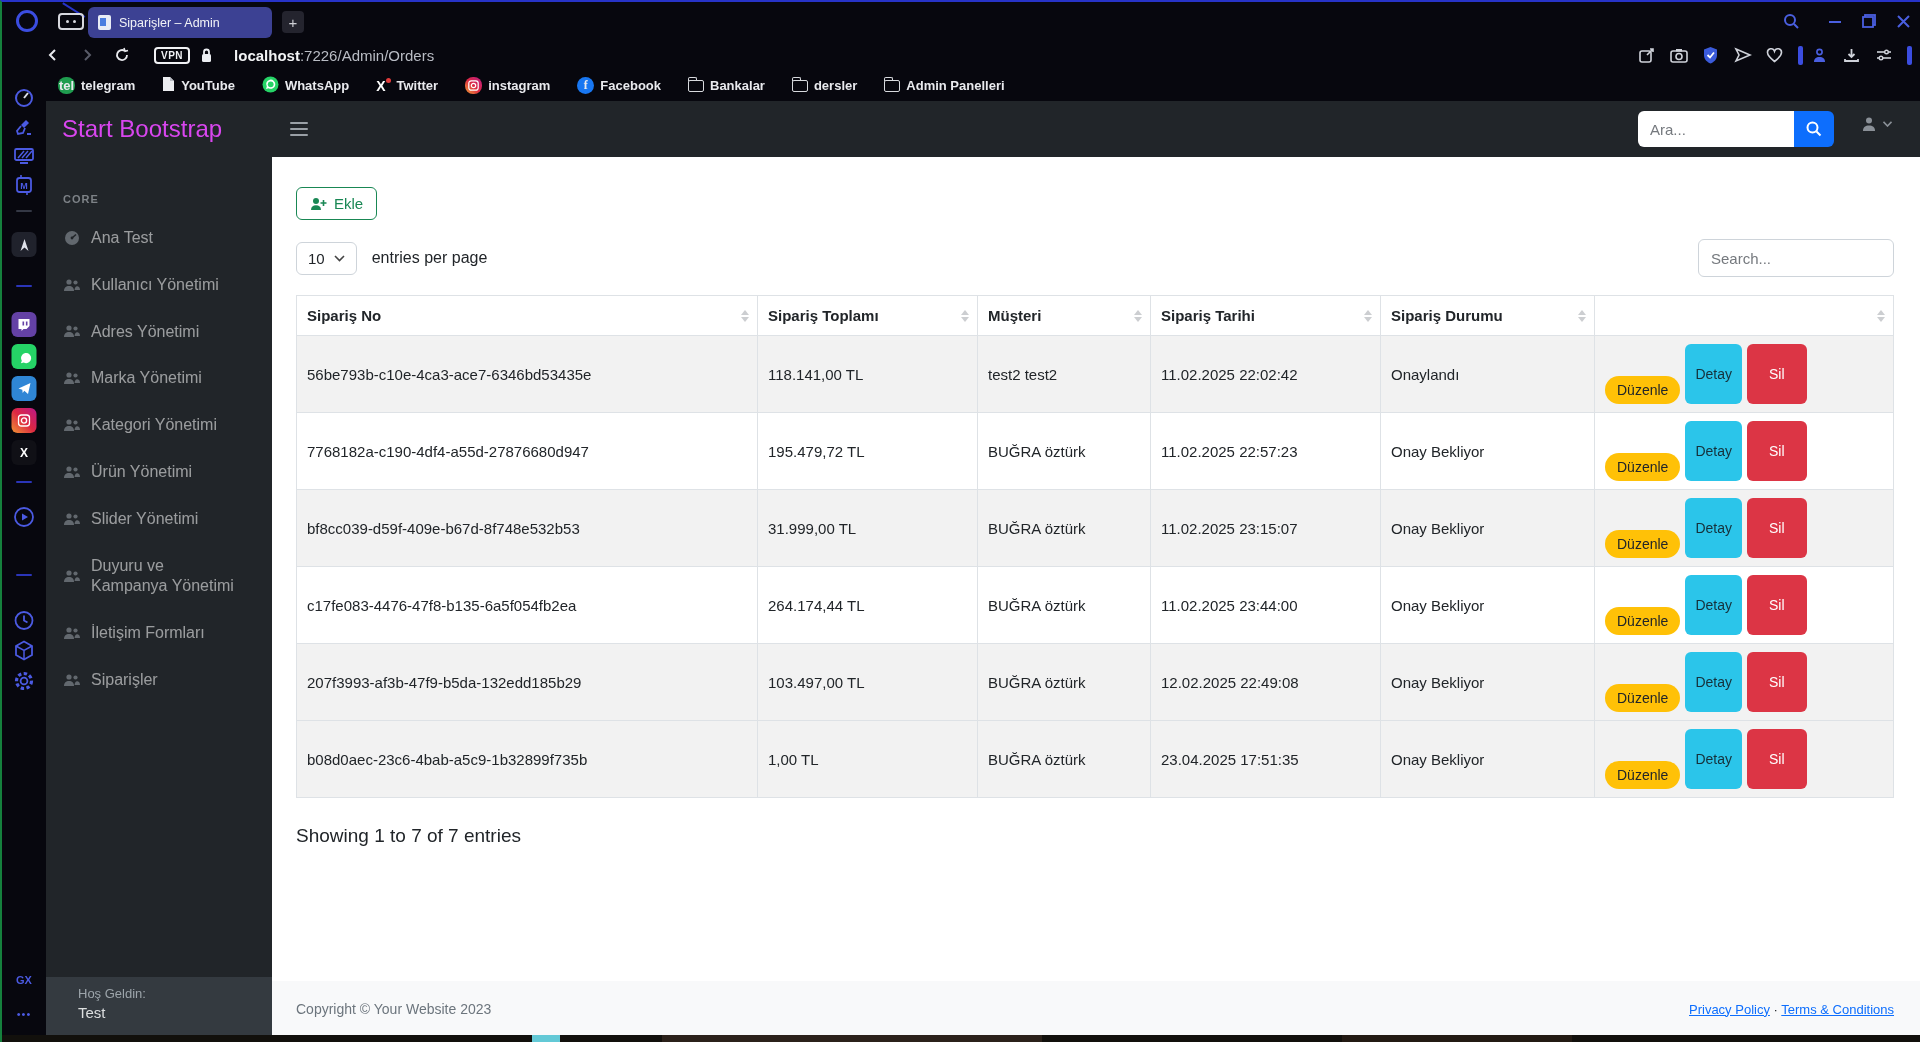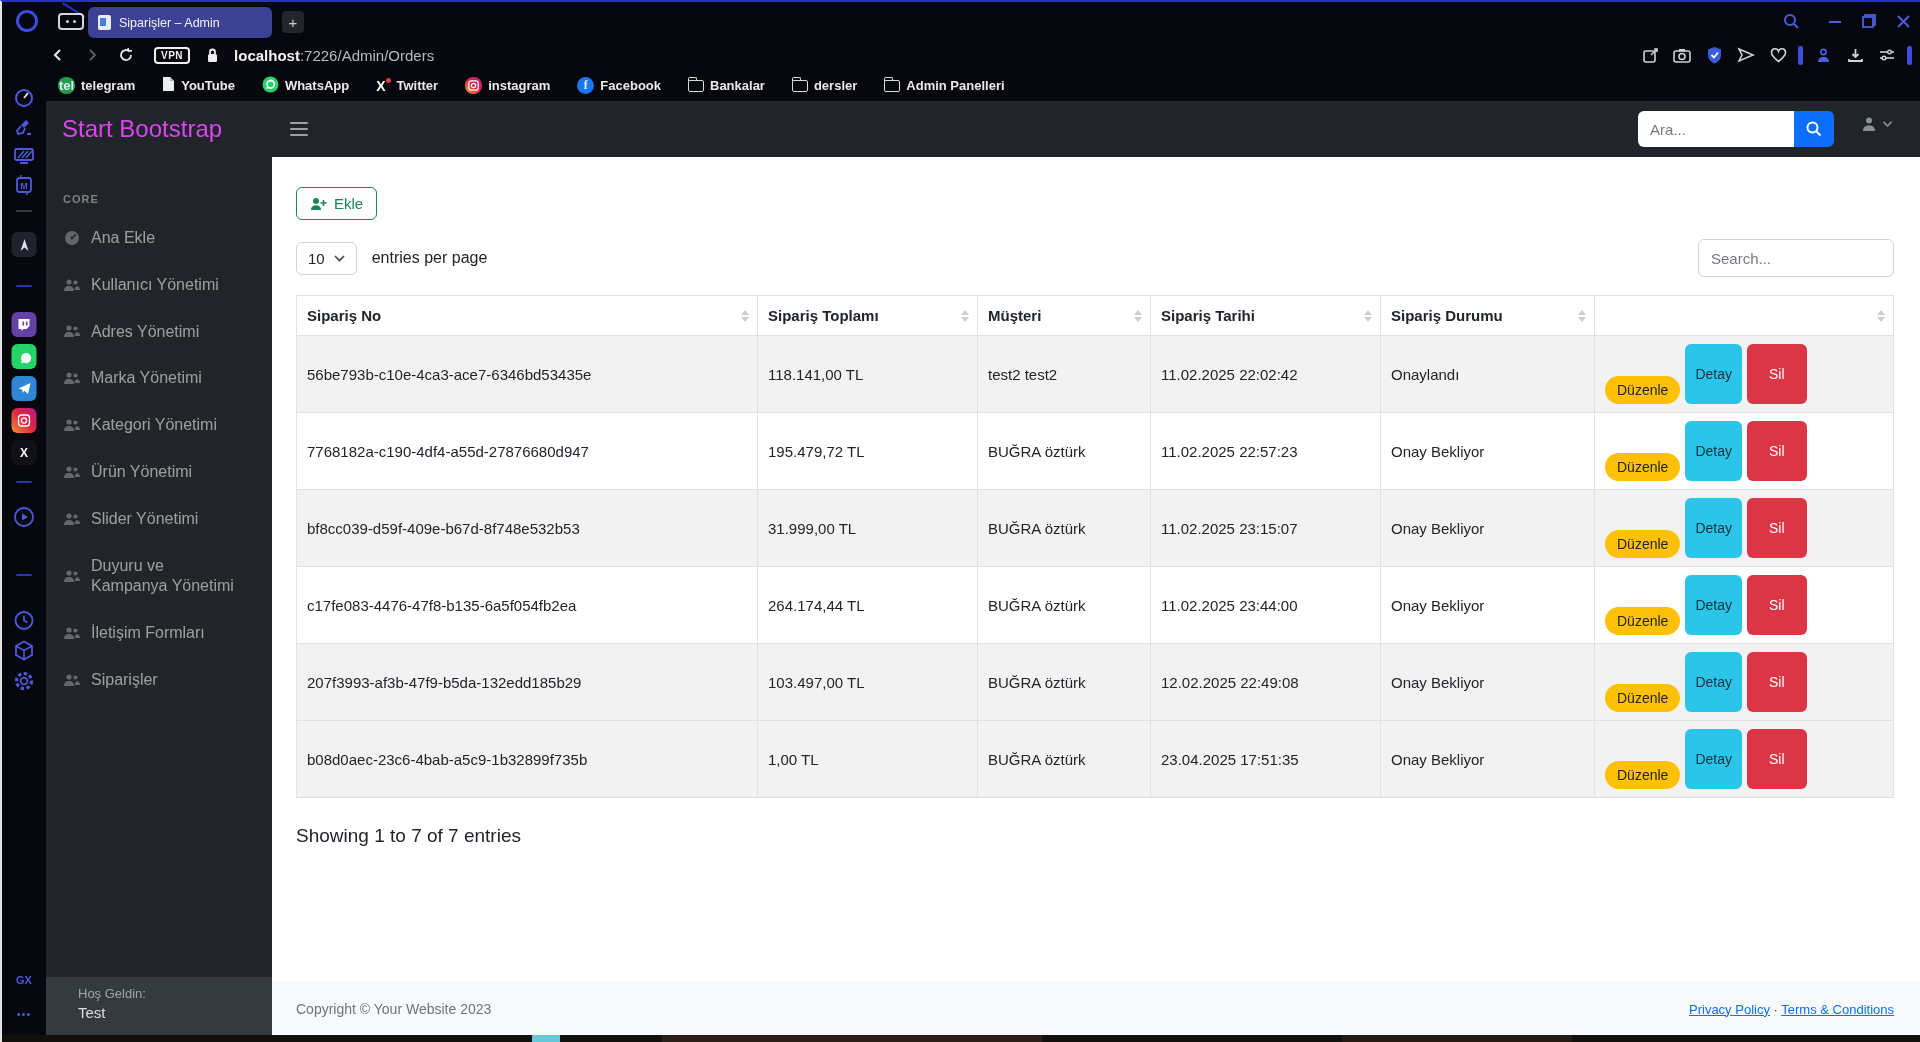--- a/index.html
+++ b/index.html
@@ -1,40 +1,40 @@
 <!DOCTYPE html>
 <html><head>
 <meta charset="utf-8">
 <style>
   * { margin:0; padding:0; box-sizing:border-box; }
   html,body { background:#000; }
   body { font-family:"Liberation Sans", sans-serif; }
   .screen { position:relative; width:1920px; height:1042px; background:#07070e; overflow:hidden;
-            border-left:2px solid #e5e5e5; border-top:2px solid #2733c8; }
+            border-left:2px solid #15803d; border-top:2px solid #2733c8; }
 
   
   .tabbar { position:absolute; left:0; top:0; width:100%; height:38px; background:#07070e; }
   .corner-accent { position:absolute; left:62px; top:-4px; width:26px; height:14px;
                    border-bottom:2px solid #2733c8; transform:rotate(32deg); }
   .opera-logo { position:absolute; left:14px; top:8px; width:22px; height:22px; border-radius:50%;
                 border:3px solid #3b4de0; }
   .gx-corner { position:absolute; left:56px; top:11px; width:26px; height:17px; border:2px solid #d7d8de;
                border-radius:4px; display:flex; align-items:center; justify-content:center; gap:4px; }
   .gx-corner i { width:3px; height:3px; background:#d7d8de; border-radius:50%; }
   .tab { position:absolute; left:86px; top:5px; width:184px; height:31px; background:#3c4193;
          border-radius:6px; display:flex; align-items:center; padding:0 10px; gap:8px; }
   .tab-title { color:#f2f3f7; font-size:12.5px; white-space:nowrap; overflow:hidden; }
   .favicon { width:13px; height:15px; background:#e8ecf6; border-radius:2px; position:relative; flex:0 0 auto; }
   .favicon:before { content:""; position:absolute; left:2px; top:3px; width:6px; height:8px; background:#4a7de0; }
   .newtab { position:absolute; left:280px; top:9px; width:22px; height:22px; background:#24242e; border-radius:4px;
             color:#cfd0d6; font-size:15px; display:flex; align-items:center; justify-content:center; }
   .winbtn { position:absolute; top:8px; width:22px; height:22px; display:flex; align-items:center; justify-content:center; }
 
   .addressbar { position:absolute; left:0; top:38px; width:100%; height:30px; display:flex; align-items:center; }
-  .navglyph { display:flex; align-items:center; justify-content:center; width:24px; height:24px; }
+  .navglyph { display:flex; align-items:center; justify-content:flex-start; width:24px; height:24px; }
   .vpn-badge { border:2px solid #f0f1f4; border-radius:4px; color:#f0f1f4; font-size:10px; font-weight:bold;
                padding:1px 5px; letter-spacing:0.5px; }
   .url { font-size:15px; margin-left:10px; white-space:nowrap; }
   .url .host { color:#f2f3f5; font-weight:bold; }
   .url .path { color:#b9bcc4; }
   .abar-right { position:absolute; right:8px; top:3px; display:flex; align-items:center; gap:8px; }
   .pill { width:5px; height:19px; background:#3b4de0; border-radius:2px; }
 
   .bookmarks { position:absolute; left:44px; top:68px; width:1876px; height:31px; display:flex;
                align-items:center; gap:27px; padding-left:12px; }
@@ -429,21 +429,21 @@
       <div class="sn-heading">CORE</div>
 
       <div class="sn-item">
         <span class="ic">
           <svg width="18" height="16" viewBox="0 0 18 16">
               <circle cx="9" cy="8" r="7" fill="#62686e"></circle>
               <path d="M9 8 L13 4.5" stroke="#212529" stroke-width="1.6"></path>
               <circle cx="9" cy="8" r="1.4" fill="#212529"></circle>
             </svg>
         </span>
-        <span>Ana Ekle</span>
+        <span>Ana Test</span>
       </div>
 
       <div class="sn-item">
         <span class="ic">
           <svg width="18" height="15" viewBox="0 0 18 15">
               <circle cx="6" cy="4" r="2.6" fill="#62686e"></circle>
               <circle cx="12.5" cy="4.5" r="2.1" fill="#62686e"></circle>
               <path d="M1 13 C1 9.5 3 8 6 8 C9 8 11 9.5 11 13 Z" fill="#62686e"></path>
               <path d="M11.5 12 C11.8 9.3 13 7.8 14.5 8.2 C16.3 8.6 17 10 17 12 Z" fill="#62686e"></path>
             </svg>

